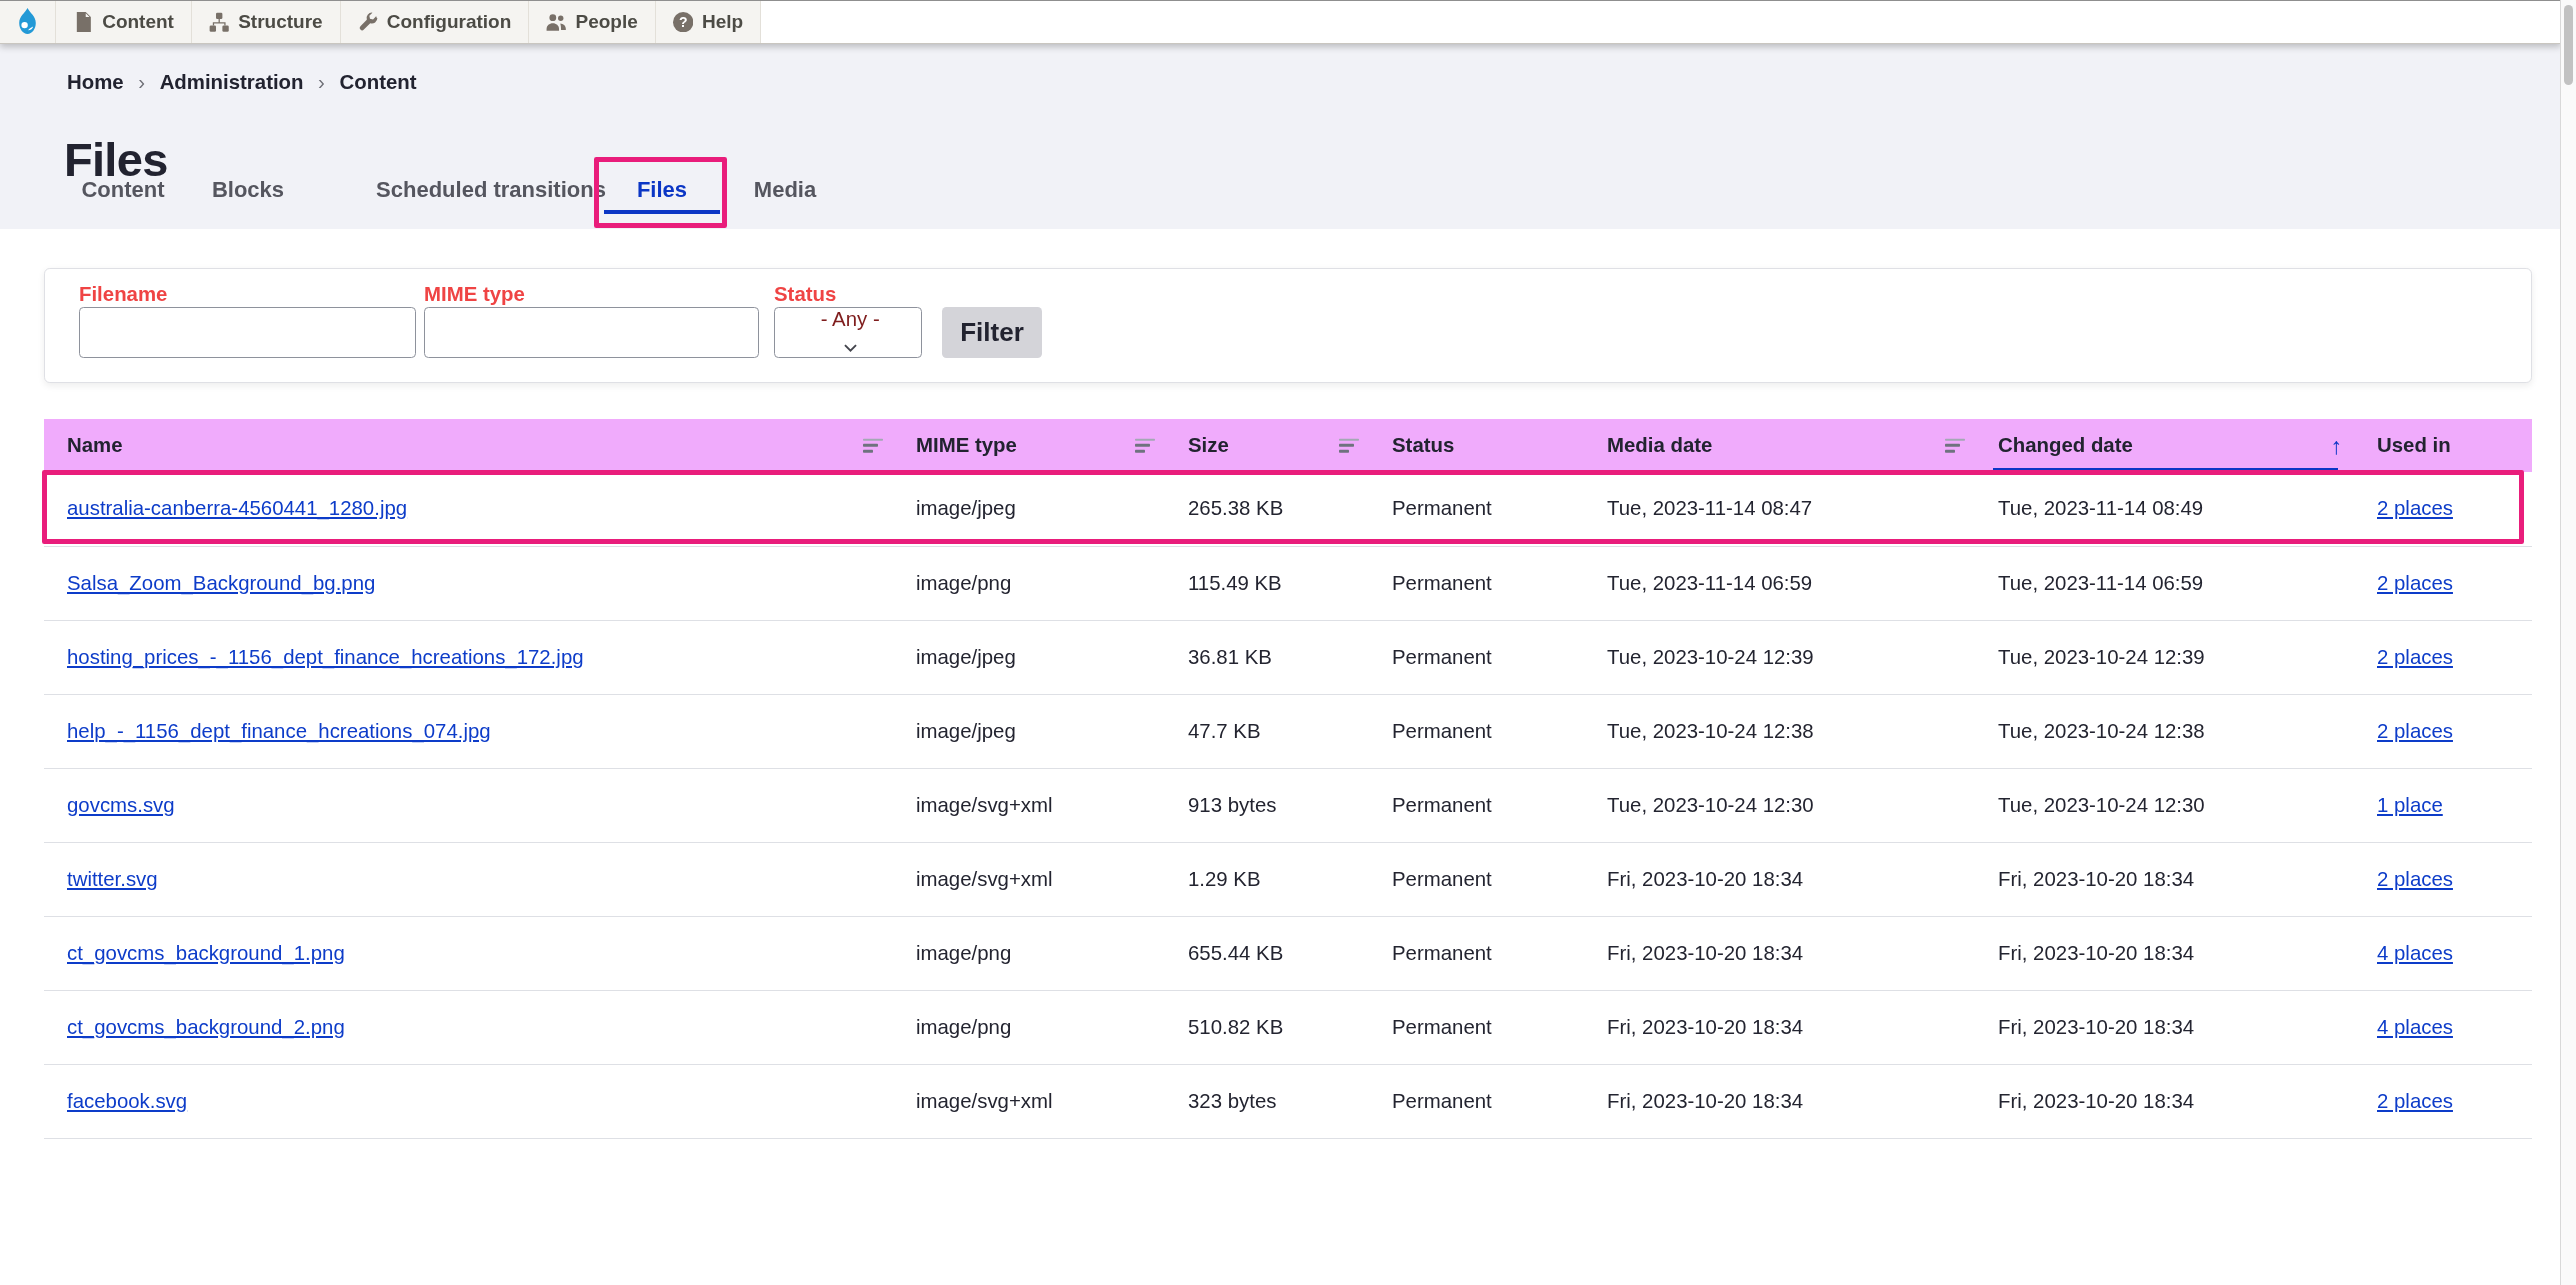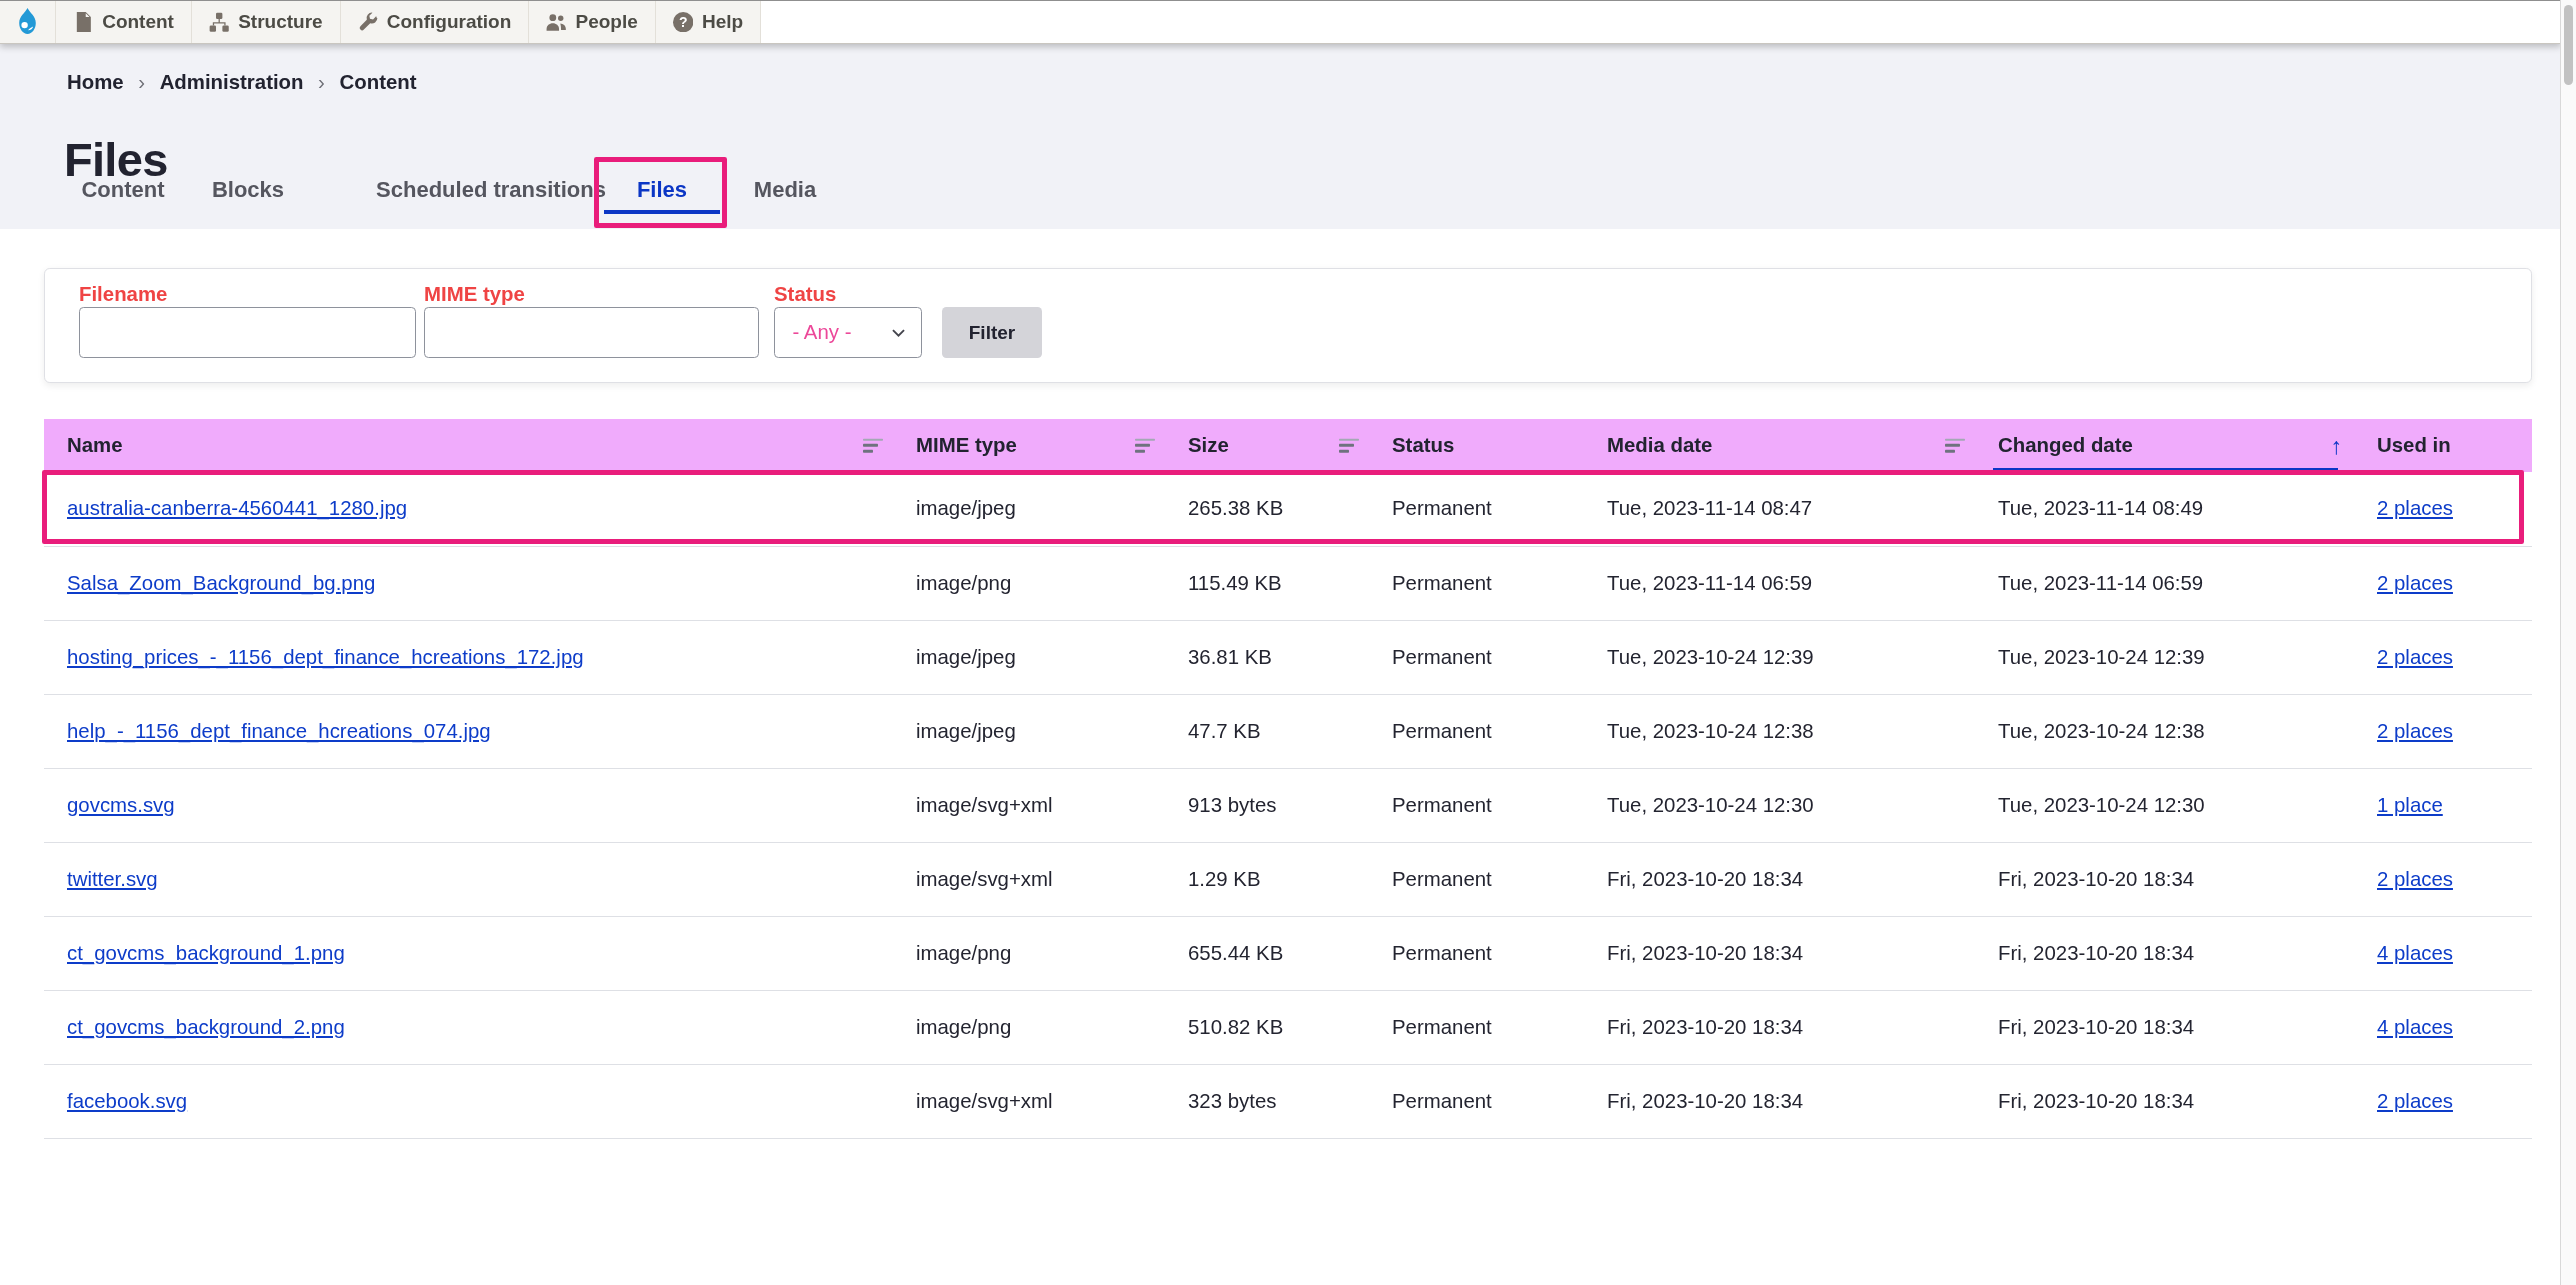--- a/index.html
+++ b/index.html
@@ -38,24 +38,24 @@
 
   
   .filter-card{position:absolute;left:44px;top:268px;width:2488px;height:115px;background:#ffffff;
                border:1.5px solid #dfe0e5;border-radius:5.8px;box-shadow:0 2.2px 7.3px rgba(0,0,0,0.07);
                box-sizing:border-box;}
   .f-label{position:absolute;top:14px;font-size:20.4px;font-weight:700;color:#ef4444;}
   .f-input{position:absolute;top:38px;height:51px;background:#fff;border:1.5px solid #8e929c;border-radius:4.4px;
            box-sizing:border-box;font-size:20.4px;padding:0 13px;color:#222330;font-family:inherit;}
   .f-select{position:absolute;top:38px;height:51px;background:#fff;border:1.5px solid #8e929c;border-radius:4.4px;
             box-sizing:border-box;display:flex;align-items:center;justify-content:space-between;
-            padding:0 13px 0 17.5px;font-size:20.4px;color:#ec4899;cursor:pointer;}
+            padding:0 13px 0 17.5px;font-size:20.4px;color:#7f1d1d;cursor:pointer;flex-direction:column;}
   .chev{width:19px;height:19px;color:#44454d;}
   .f-button{position:absolute;left:897px;top:38px;width:100px;height:51px;background:#d4d4d9;border:none;
-            border-radius:4.4px;font-size:19px;font-weight:700;color:#222330;cursor:pointer;font-family:inherit;}
+            border-radius:4.4px;font-size:26px;font-weight:700;color:#222330;cursor:pointer;font-family:inherit;}
 
   
   table.files{position:absolute;left:44px;top:419px;width:2488px;border-collapse:collapse;table-layout:fixed;}
   table.files th{height:53px;background:#f0abfc;text-align:left;font-size:20.4px;font-weight:700;color:#222330;
                  padding:0 0 0 23px;position:relative;box-sizing:border-box;vertical-align:middle;}
   table.files td{height:74px;font-size:20.4px;color:#232430;padding:0 0 0 23px;box-sizing:border-box;
                  border-bottom:1.5px solid #dee0e5;vertical-align:middle;white-space:nowrap;overflow:hidden;}
   th.col-status,td.col-status,th.col-changed,td.col-changed{padding-left:17.5px;}
   th.sorted-th{color:#0b36c5;}
   .sort-underline{position:absolute;left:17.5px;bottom:0;width:345px;height:4.4px;background:#0b36c5;}

